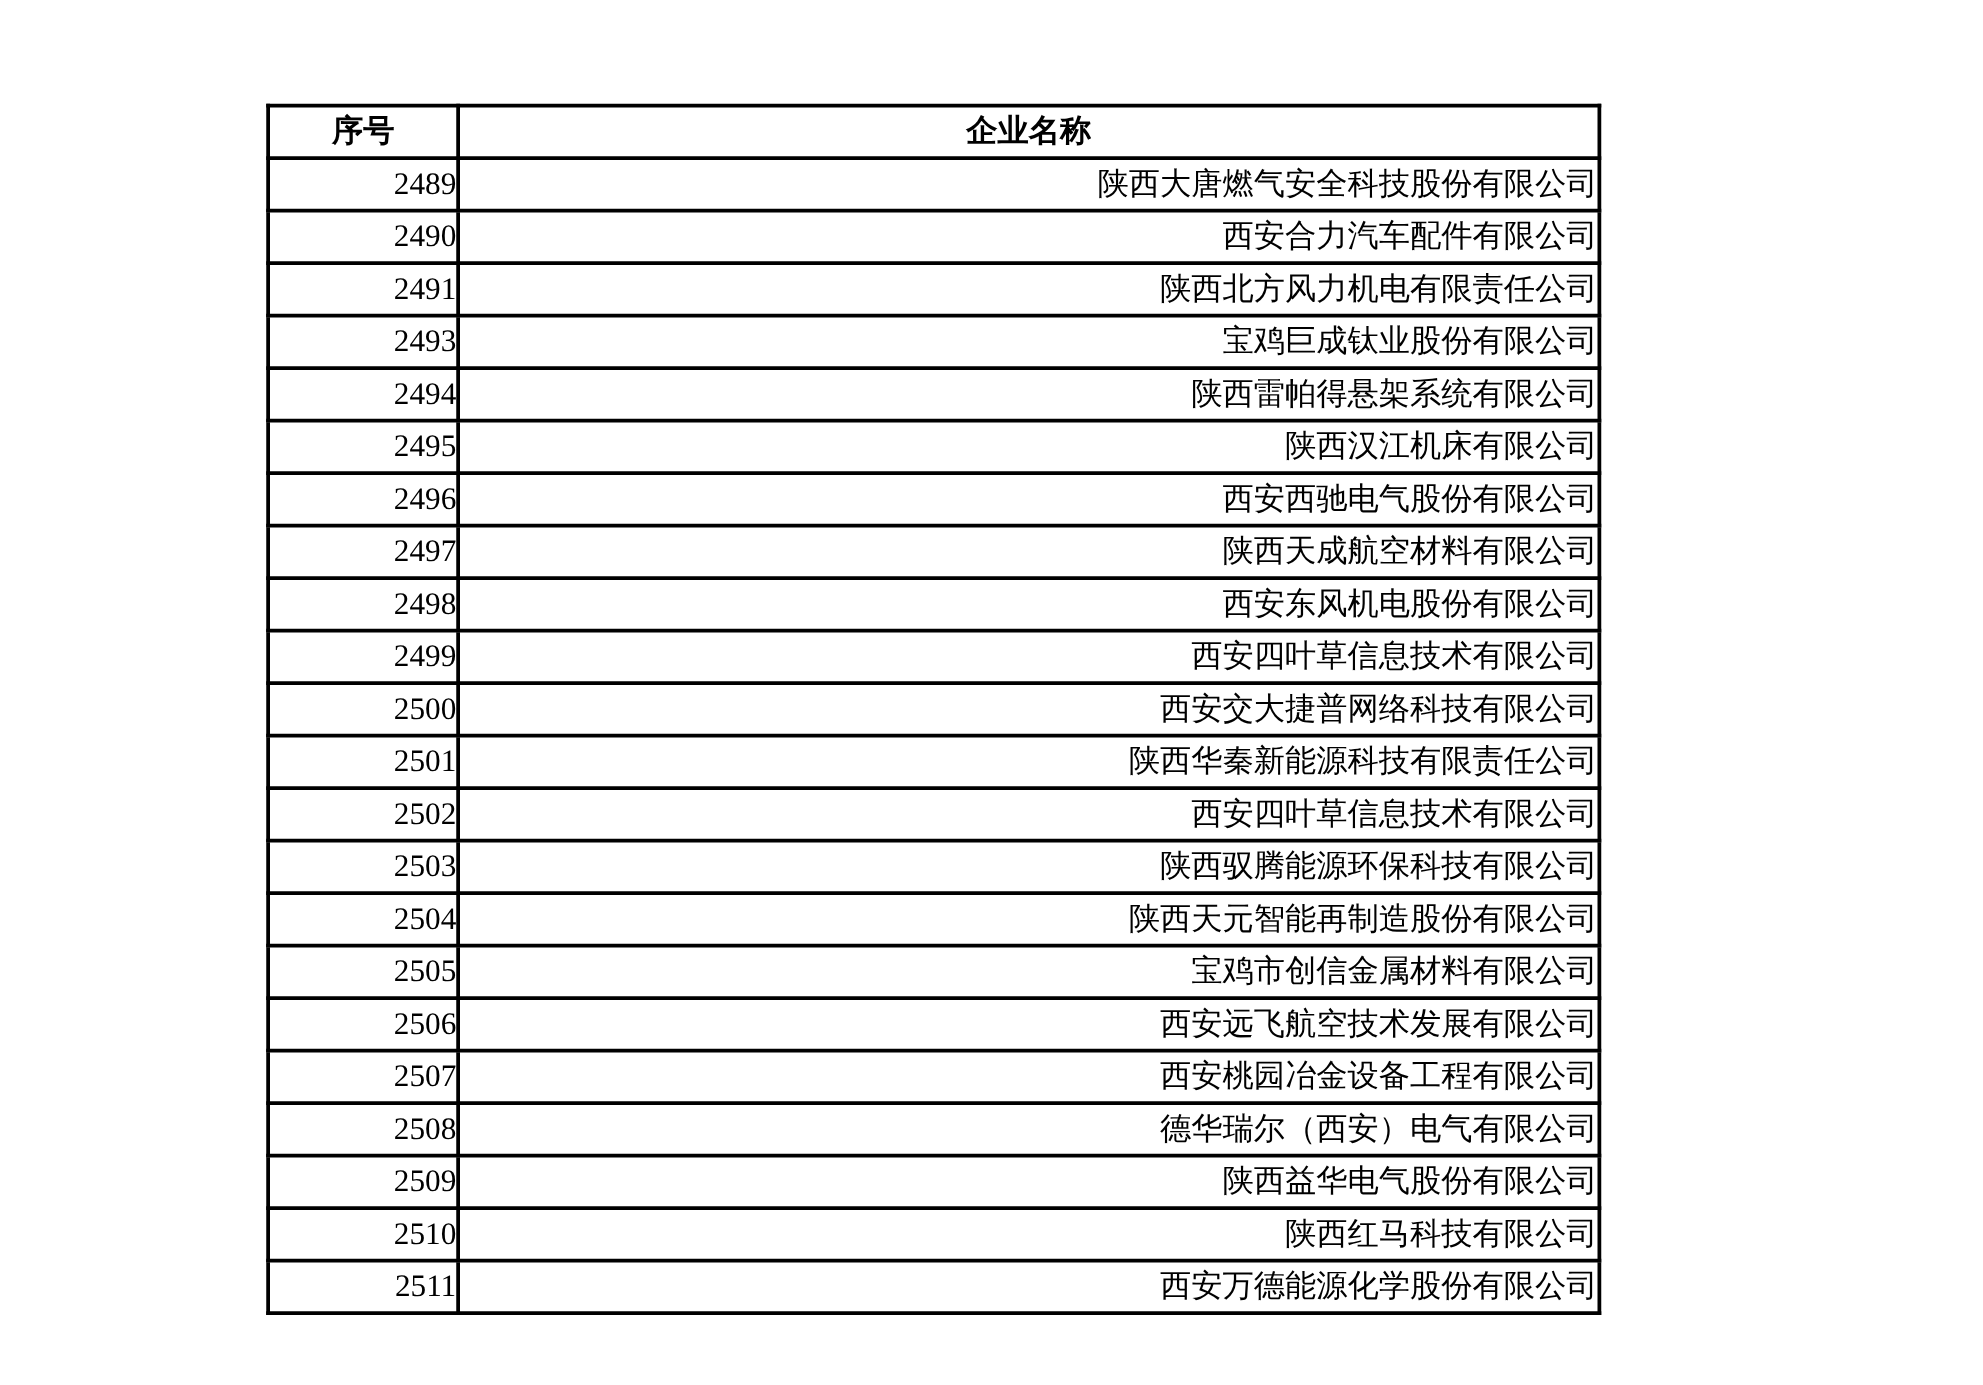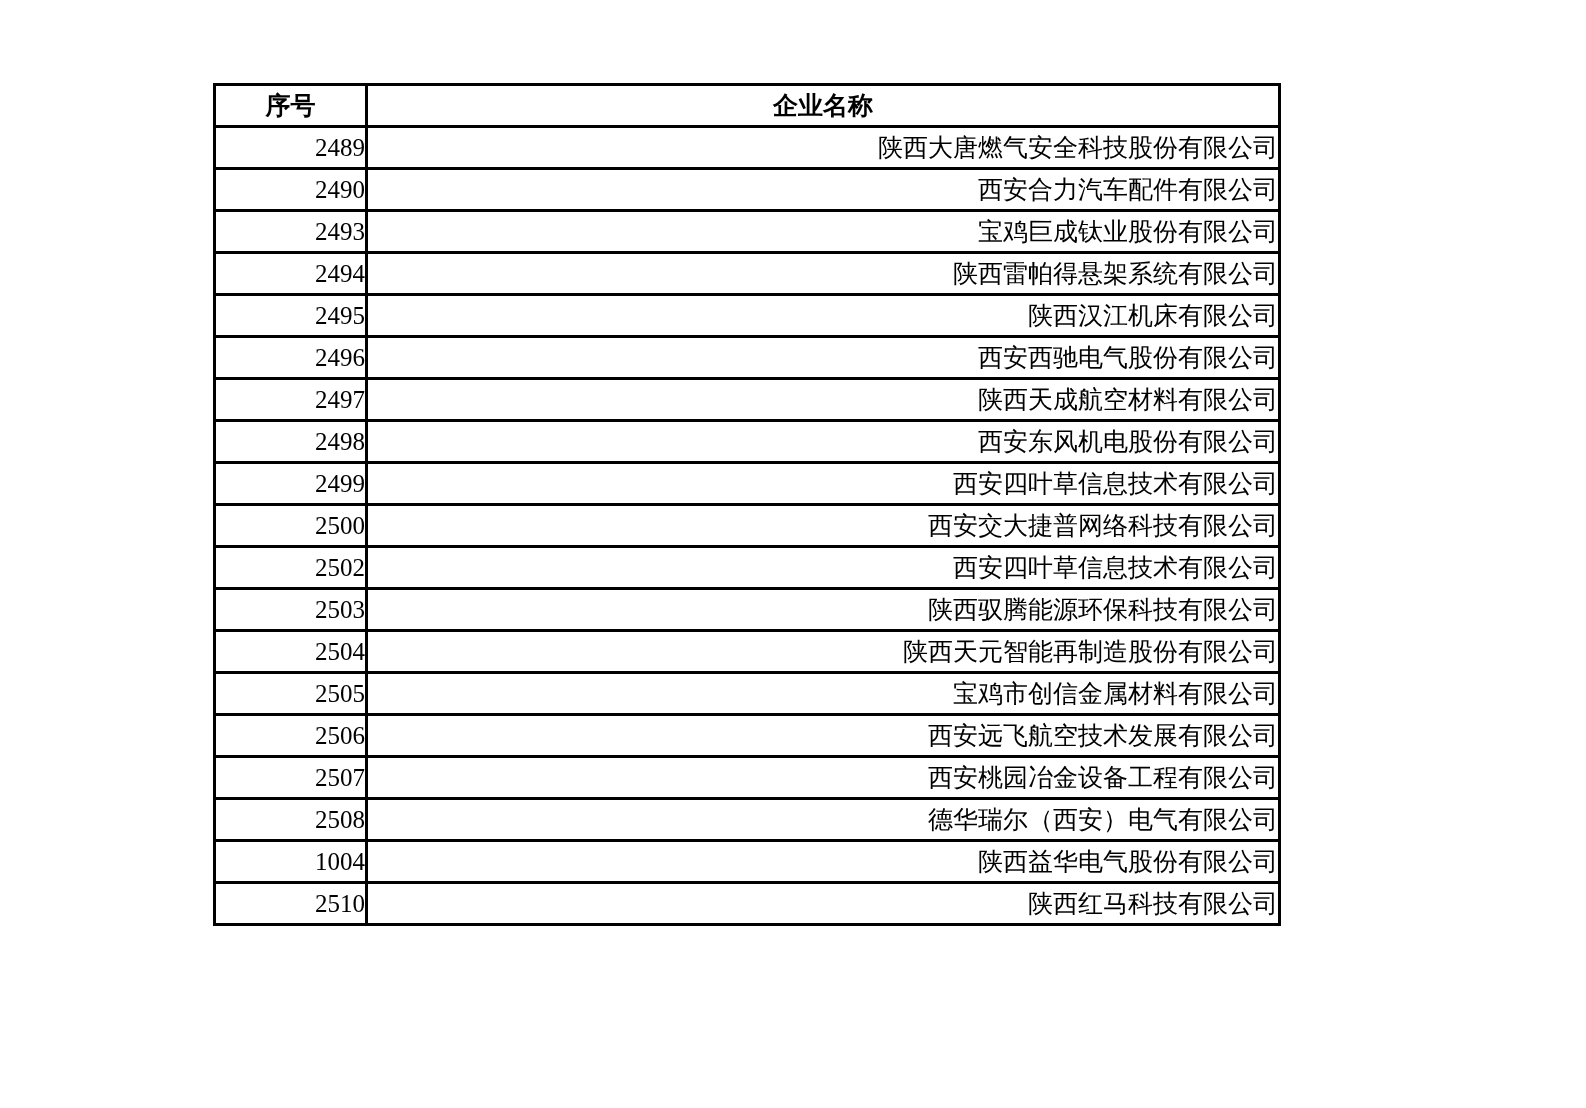--- a/index.html
+++ b/index.html
@@ -73,20 +73,24 @@
   <tr>
     <td class="cell-no">2489</td>
     <td class="cell-name">陕西大唐燃气安全科技股份有限公司</td>
   </tr>
 
   <tr>
     <td class="cell-no">2490</td>
     <td class="cell-name">西安合力汽车配件有限公司</td>
   </tr>
 
+  <tr>
+    <td class="cell-no">2491</td>
+    <td class="cell-name">陕西北方风力机电有限责任公司</td>
+  </tr>
 
 
   <tr>
     <td class="cell-no">2493</td>
     <td class="cell-name">宝鸡巨成钛业股份有限公司</td>
   </tr>
 
   <tr>
     <td class="cell-no">2494</td>
     <td class="cell-name">陕西雷帕得悬架系统有限公司</td>
@@ -115,20 +119,24 @@
   <tr>
     <td class="cell-no">2499</td>
     <td class="cell-name">西安四叶草信息技术有限公司</td>
   </tr>
 
   <tr>
     <td class="cell-no">2500</td>
     <td class="cell-name">西安交大捷普网络科技有限公司</td>
   </tr>
 
+  <tr>
+    <td class="cell-no">2501</td>
+    <td class="cell-name">陕西华秦新能源科技有限责任公司</td>
+  </tr>
 
   <tr>
     <td class="cell-no">2502</td>
     <td class="cell-name">西安四叶草信息技术有限公司</td>
   </tr>
 
   <tr>
     <td class="cell-no">2503</td>
     <td class="cell-name">陕西驭腾能源环保科技有限公司</td>
   </tr>
@@ -152,25 +160,29 @@
     <td class="cell-no">2507</td>
     <td class="cell-name">西安桃园冶金设备工程有限公司</td>
   </tr>
 
   <tr>
     <td class="cell-no">2508</td>
     <td class="cell-name">德华瑞尔（西安）电气有限公司</td>
   </tr>
 
   <tr>
-    <td class="cell-no">1004</td>
+    <td class="cell-no">2509</td>
     <td class="cell-name">陕西益华电气股份有限公司</td>
   </tr>
 
   <tr>
     <td class="cell-no">2510</td>
     <td class="cell-name">陕西红马科技有限公司</td>
   </tr>
 
+  <tr>
+    <td class="cell-no">2511</td>
+    <td class="cell-name">西安万德能源化学股份有限公司</td>
+  </tr>
 </tbody>
     </table>
   </div>
 </div>
 
 </body></html>

